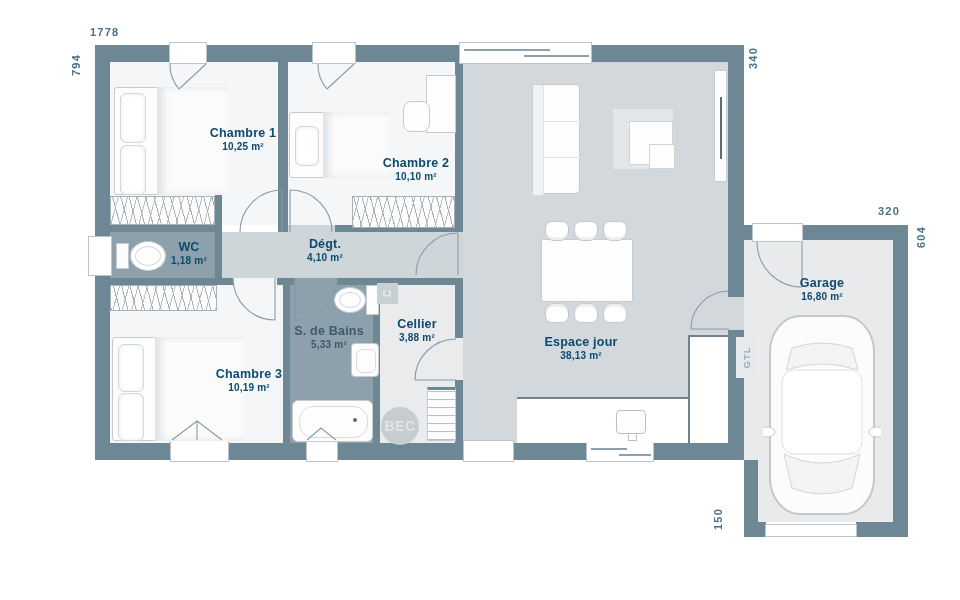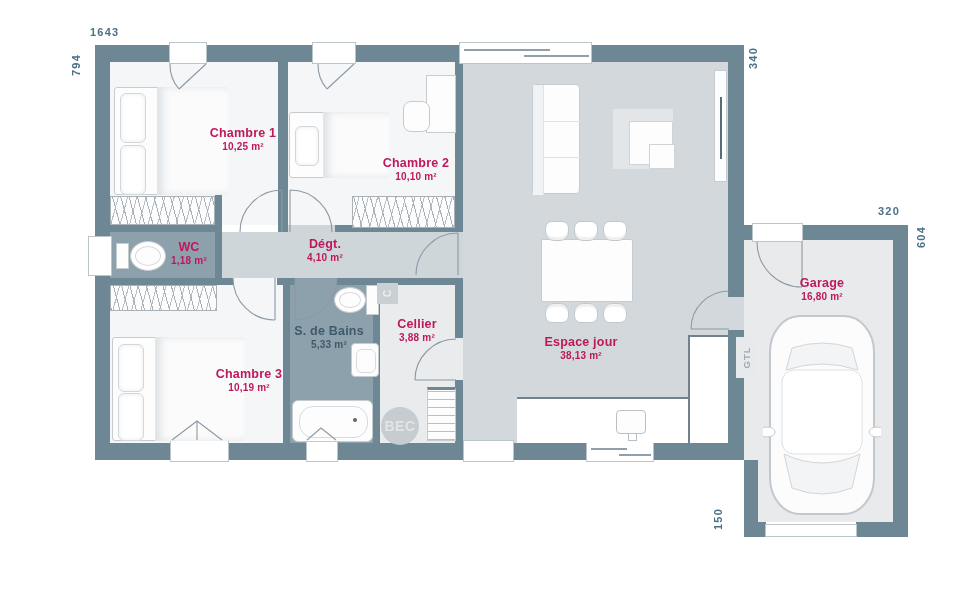--- a/index.html
+++ b/index.html
@@ -3,21 +3,21 @@
 <meta charset="utf-8">
 <style>
   html,body{margin:0;padding:0;background:#ffffff;}
   #plan{position:relative;width:960px;height:600px;background:#ffffff;overflow:hidden;
         font-family:"Liberation Sans", sans-serif;}
   .abs{position:absolute;}
   .wall{position:absolute;background:#6E8795;}
   .floor{position:absolute;}
   .win{position:absolute;background:#ffffff;border:1px solid #BCC5CA;box-sizing:border-box;}
   .win .slide{position:absolute;height:2px;background:#8FA0AA;}
-  .room-label{position:absolute;transform:translateX(-50%);text-align:center;color:#be185d;white-space:nowrap;}
+  .room-label{position:absolute;transform:translateX(-50%);text-align:center;color:#0c4a6e;white-space:nowrap;}
   .rn{font-size:12.5px;font-weight:700;line-height:14px;letter-spacing:.2px;}
   .ra{font-size:10px;font-weight:700;line-height:13px;letter-spacing:.2px;}
   .dim{position:absolute;color:#4A7186;font-size:11px;font-weight:700;letter-spacing:1.2px;text-align:center;}
   .vdim{width:40px;height:14px;transform:rotate(-90deg);transform-origin:center;}
   .hatch{position:absolute;background-color:#FDFDFD;box-sizing:border-box;border:1px solid #A8B1B7;
          background-image:repeating-linear-gradient(75deg,#A8B1B7 0 1px,transparent 1px 8px),
                           repeating-linear-gradient(-75deg,#B7BFC4 0 1px,transparent 1px 9px);}
   .bed{position:absolute;background:#FDFDFE;border:1px solid #C6CBCF;border-radius:3px;box-sizing:border-box;}
   .pillow{position:absolute;background:#ffffff;border:1px solid #D3D7DA;border-radius:6px;
           box-shadow:inset 0 0 4px #E8EAEC;}
@@ -215,20 +215,20 @@
   </div>
   <div class="room-label" style="left:581px;top:335px;">
     <div class="rn">Espace jour</div>
     <div class="ra">38,13 m²</div>
   </div>
   <div class="room-label" style="left:822px;top:276px;">
     <div class="rn">Garage</div>
     <div class="ra">16,80 m²</div>
   </div>
 
-  <div class="dim" style="left:90px;top:26px;">1643</div>
+  <div class="dim" style="left:90px;top:26px;">1778</div>
   <div class="dim vdim" style="left:57px;top:58px;">794</div>
   <div class="dim vdim" style="left:734px;top:51px;">340</div>
   <div class="dim" style="left:878px;top:205px;">320</div>
   <div class="dim vdim" style="left:902px;top:230px;">604</div>
   <div class="dim vdim" style="left:699px;top:512px;">150</div>
 
 </div>
 
 </body></html>

